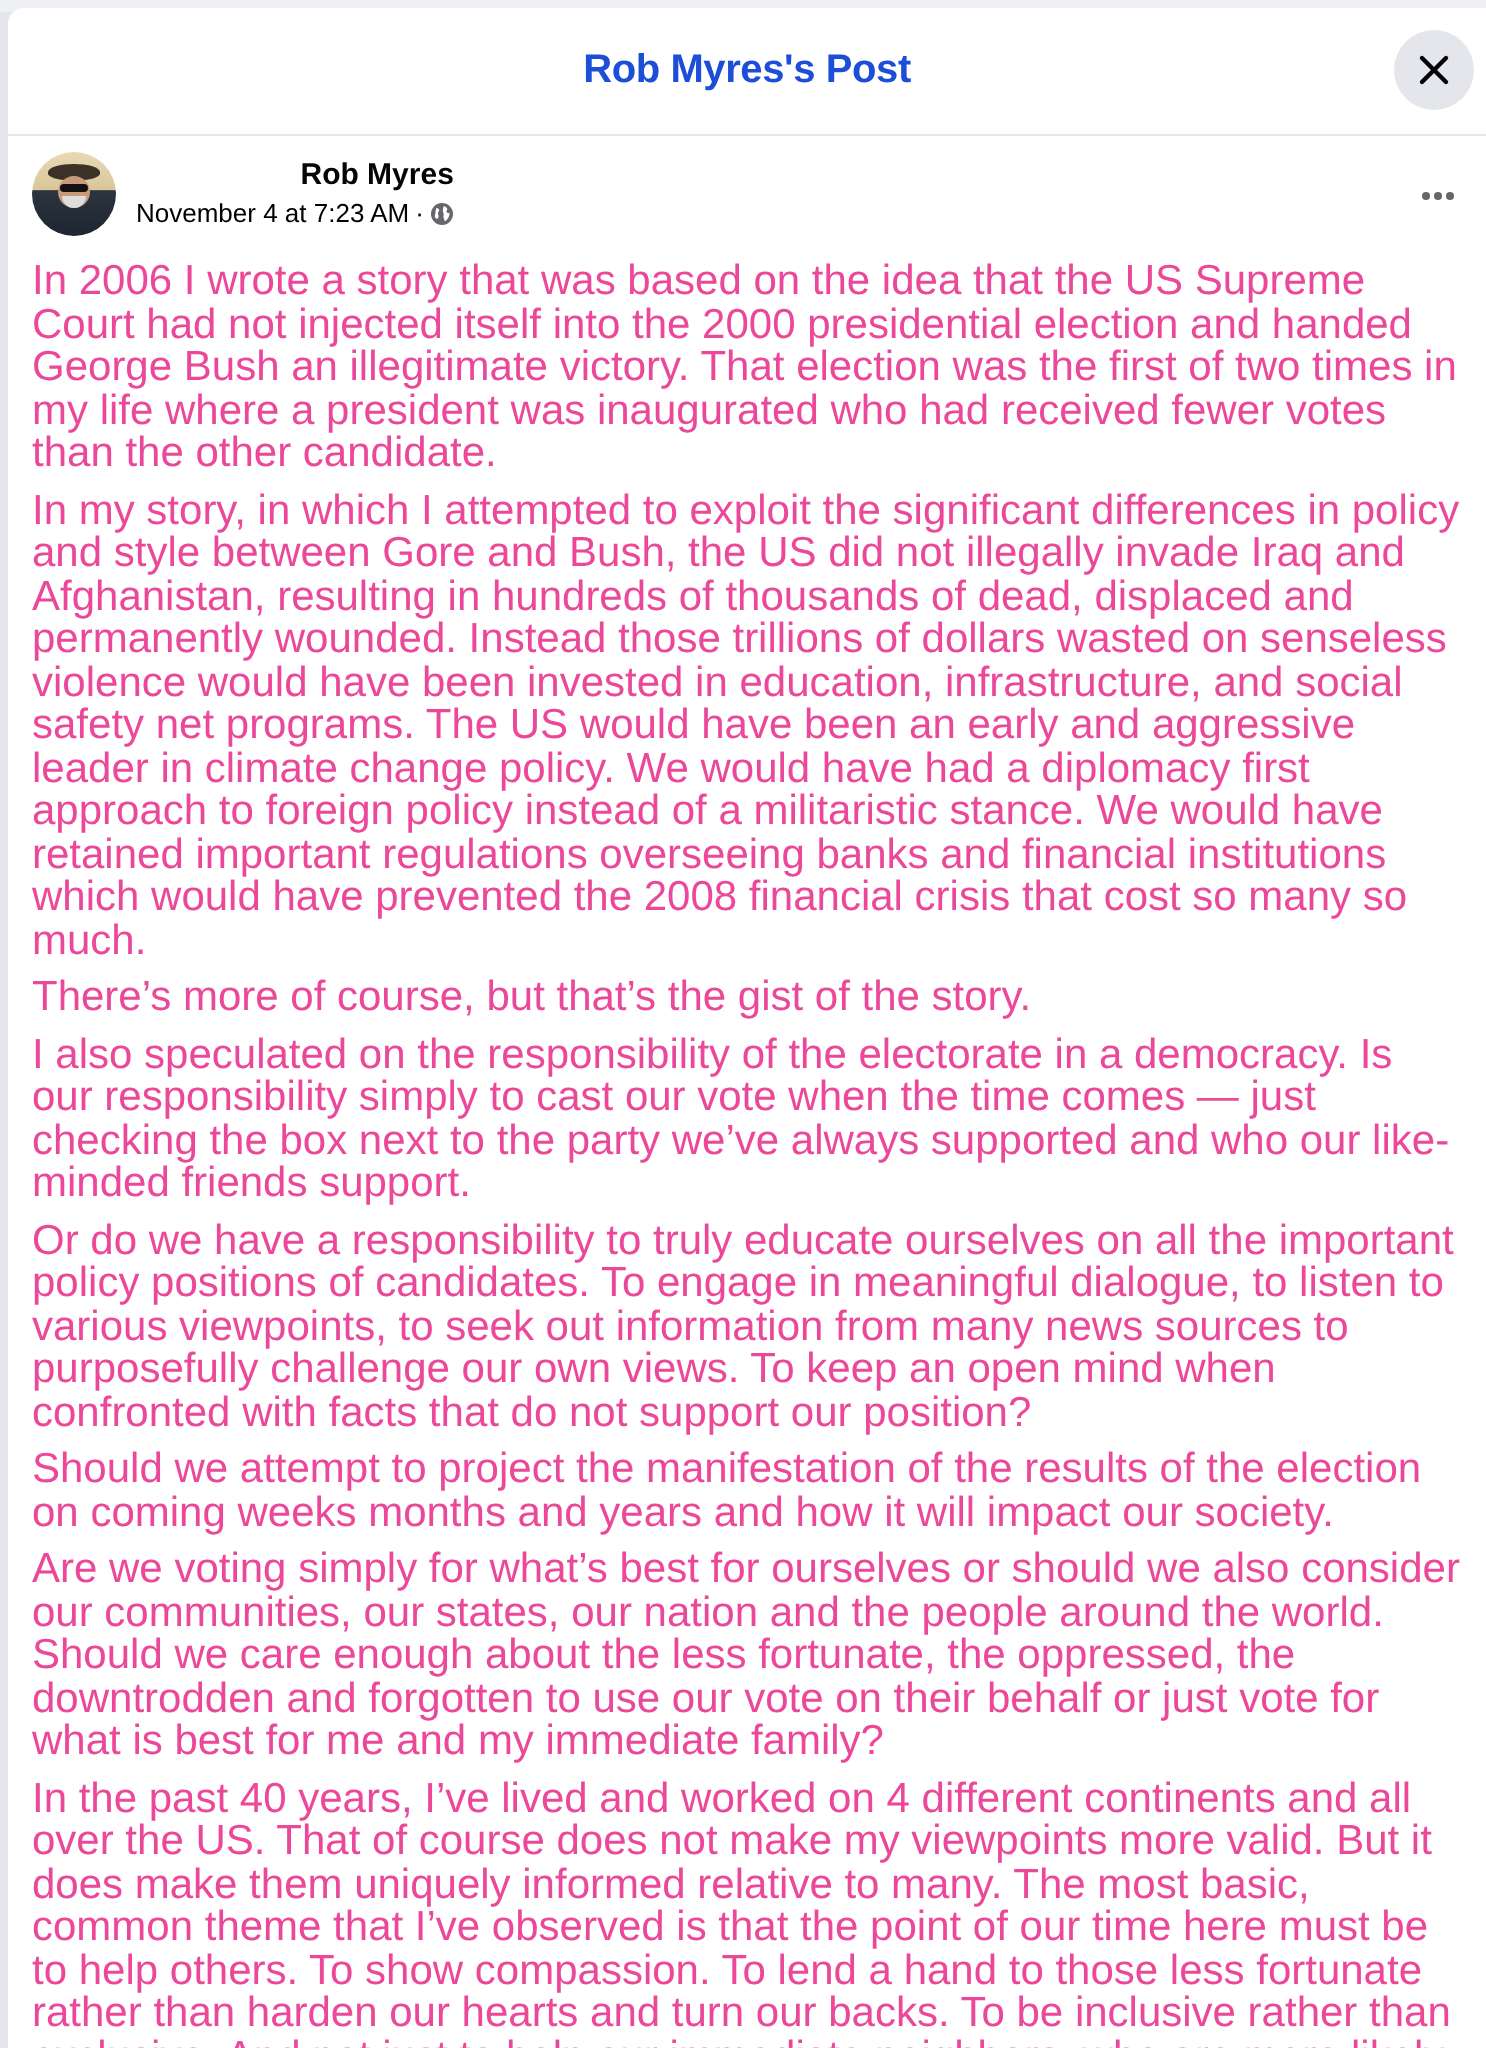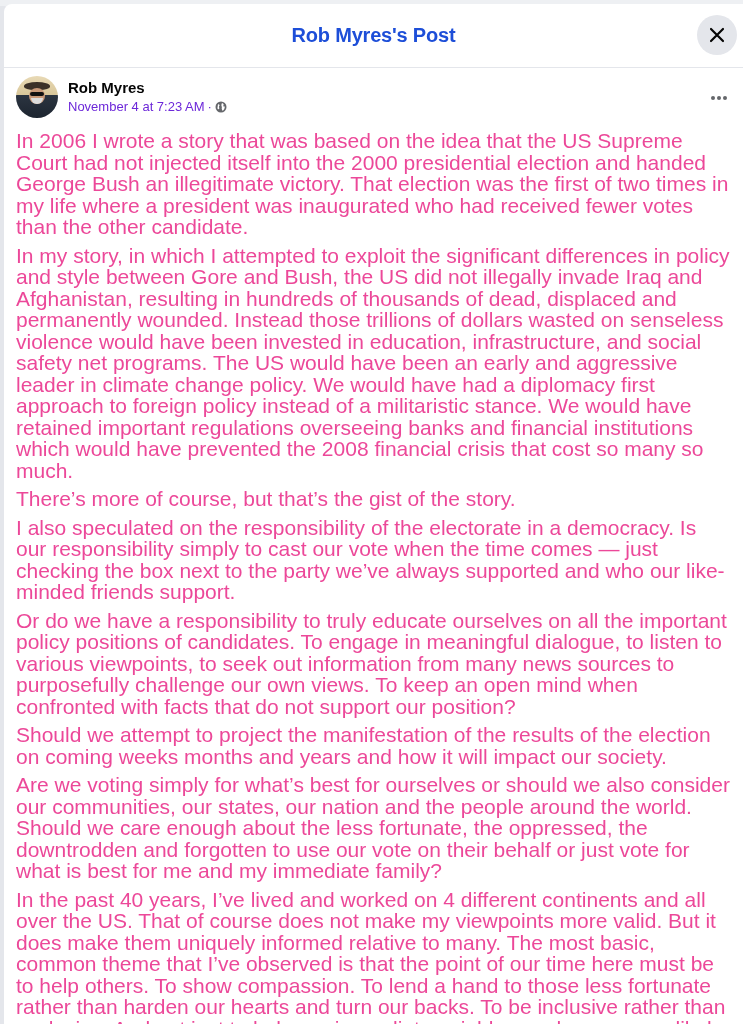--- a/index.html
+++ b/index.html
@@ -32,34 +32,35 @@
     position: absolute; right: 6px; top: 11px;
     width: 40px; height: 40px; border-radius: 50%;
     background: #e4e6eb;
     display: flex; align-items: center; justify-content: center;
     cursor: pointer;
   }
   .post-header {
     position: relative; height: 58px;
     display: flex; align-items: center;
     padding-left: 12px;
+    text-align: right;
   }
   .avatar {
     width: 42px; height: 42px; border-radius: 50%;
     overflow: hidden; margin-right: 10px; flex-shrink: 0;
     background: linear-gradient(180deg, #e8d9b5 0%, #d9c79a 45%, #2b3440 46%, #1d2530 100%);
     position: relative;
   }
   .avatar .hat { position:absolute; left:8px; top:6px; width:26px; height:8px; border-radius: 50% 50% 40% 40%; background:#3b3128; }
   .avatar .face { position:absolute; left:13px; top:12px; width:16px; height:16px; border-radius:50%; background:#c99a7a; }
   .avatar .glasses { position:absolute; left:14px; top:16px; width:14px; height:4px; background:#111; border-radius:2px; }
   .avatar .beard { position:absolute; left:15px; top:22px; width:12px; height:6px; border-radius:0 0 6px 6px; background:#ddd; }
   .author-meta { display: flex; flex-direction: column; }
   .author-name { font-size: 15px; font-weight: bold; color: #050505; line-height: 20px; }
-  .post-time-row { font-size: 13px; color: #6d28d9; line-height: 18px; display:flex; align-items:center; }
+  .post-time-row { font-size: 13px; color: #000000; line-height: 18px; display:flex; align-items:center; }
   .post-time { cursor: pointer; }
   .sep { margin: 0 3px; }
   .globe-icon { display:inline-flex; width:12px; height:12px; }
   .more-button {
     position: absolute; right: 10px; top: 16px;
     width: 28px; height: 28px; display:flex; align-items:center; justify-content:center;
     cursor: pointer;
   }
   .post-body {
     padding: 4px 12px 0 12px;

